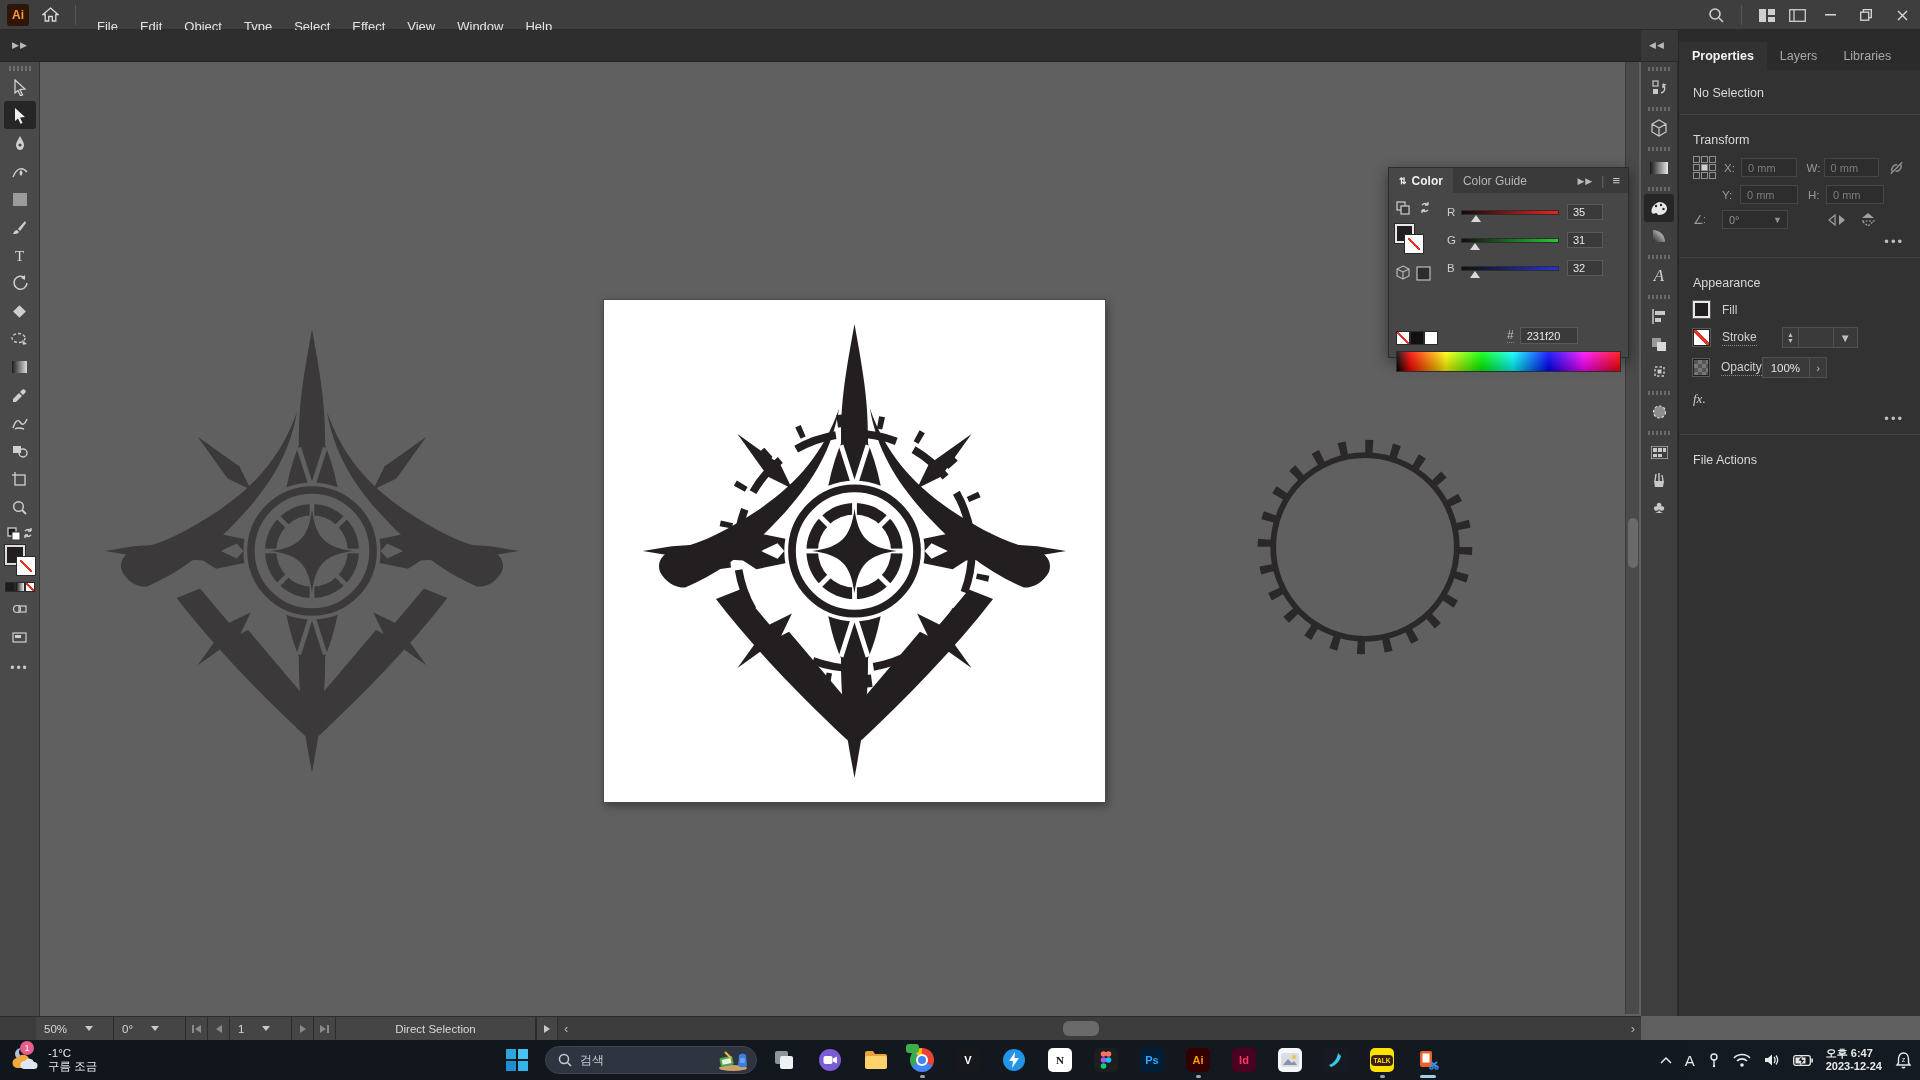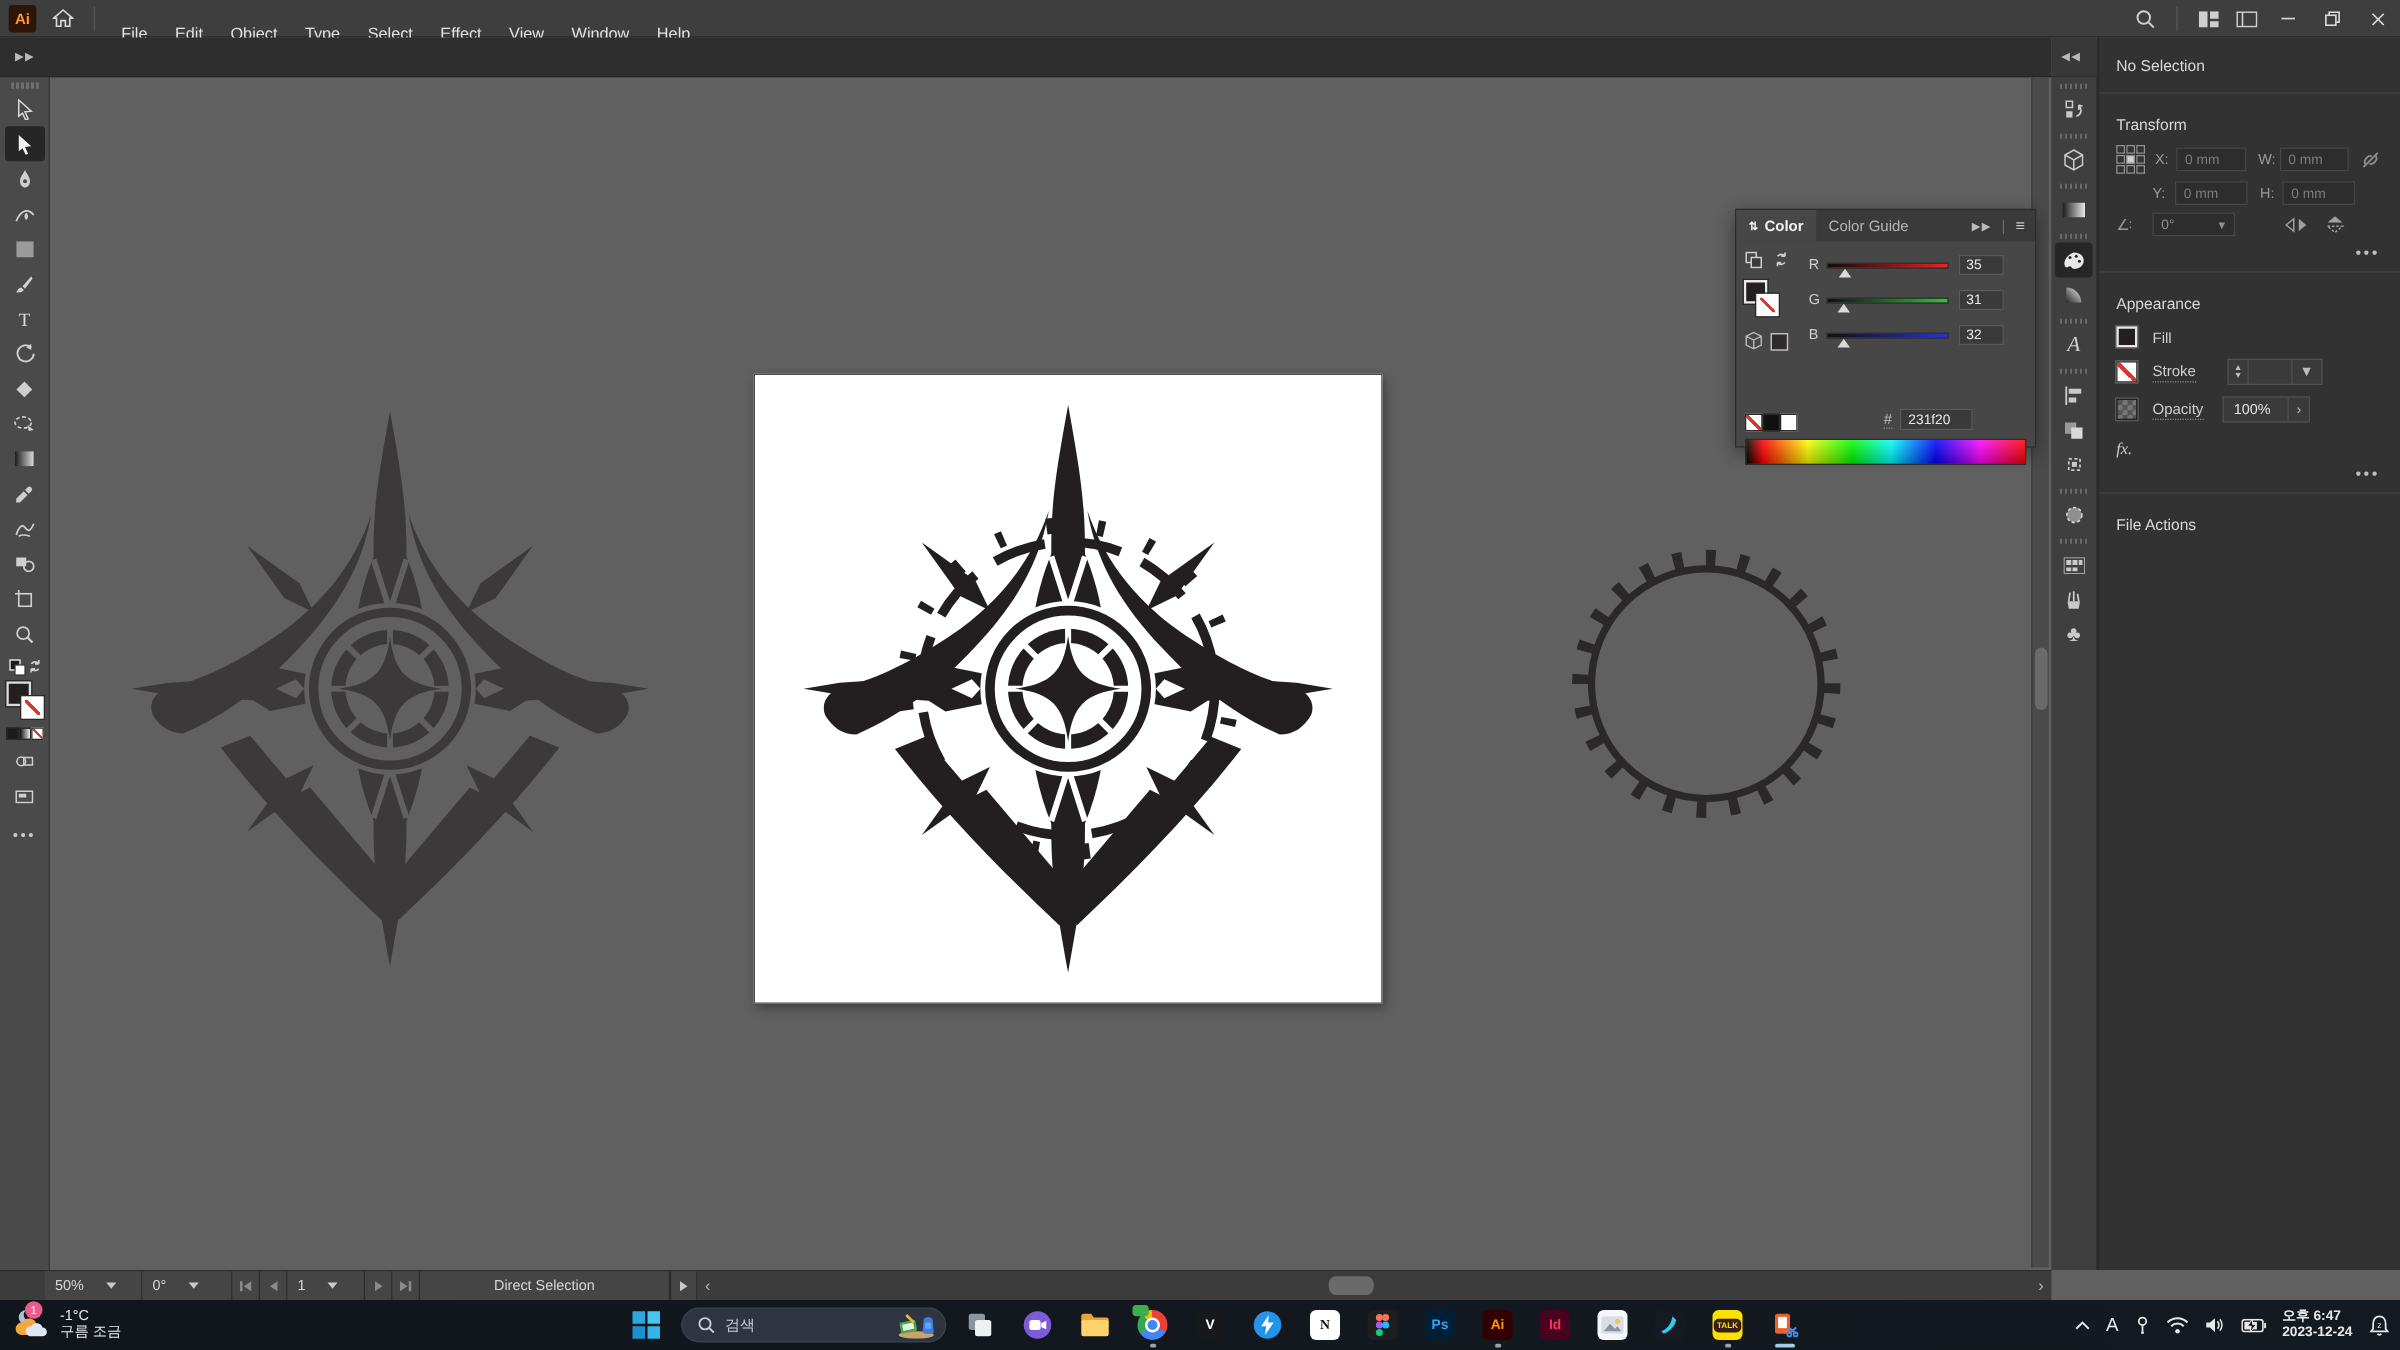--- a/index.html
+++ b/index.html
@@ -603,20 +603,25 @@
           <path d="M4,9 L5,2 M8,9 L8,1 M12,9 L11,3" stroke="#c9c9c9" stroke-width="1.4"></path>
           <path d="M3,9 L13,9 L12,15 L4,15 Z" fill="#c9c9c9"></path>
         </svg>
       </div>
     <div class="dock-icon">
         <span style="font-size:17px;color:#c9c9c9">♣</span>
       </div>
   </div>
 
   <div id="props" class="abs">
+    <div id="props-tabs">
+      <div class="p-tab active">Properties</div>
+      <div class="p-tab">Layers</div>
+      <div class="p-tab">Libraries</div>
+    </div>
     <div class="p-section-title" style="padding-top:16px">No Selection</div>
     <div class="p-divider"></div>
     <div class="p-section-title">Transform</div>
     <div class="p-row">
       <div class="refgrid">
         <span></span>
           <span></span>
           <span></span>
           <span></span>
           <span class="c"></span>
@@ -672,21 +677,21 @@
             <span>▲</span>
             <span>▼</span>
           </span>
         <span style="flex:1"></span>
         <span class="p-dd">▼</span>
       </span>
     </div>
     <div class="p-row">
       <span class="appearance-swatch sw-checker"></span>
       <span class="p-ulabel">Opacity</span>
-      <span class="p-widget" style="width:70px;margin-right:58px">
+      <span class="p-widget" style="width:70px;margin-right:79px">
         <span style="padding:0 8px;flex:1">100%</span>
         <span class="p-dd">›</span>
       </span>
     </div>
     <div class="fx">fx.</div>
     <div class="more-dots">•••</div>
     <div class="p-divider"></div>
     <div class="p-section-title">File Actions</div>
   </div>
 

